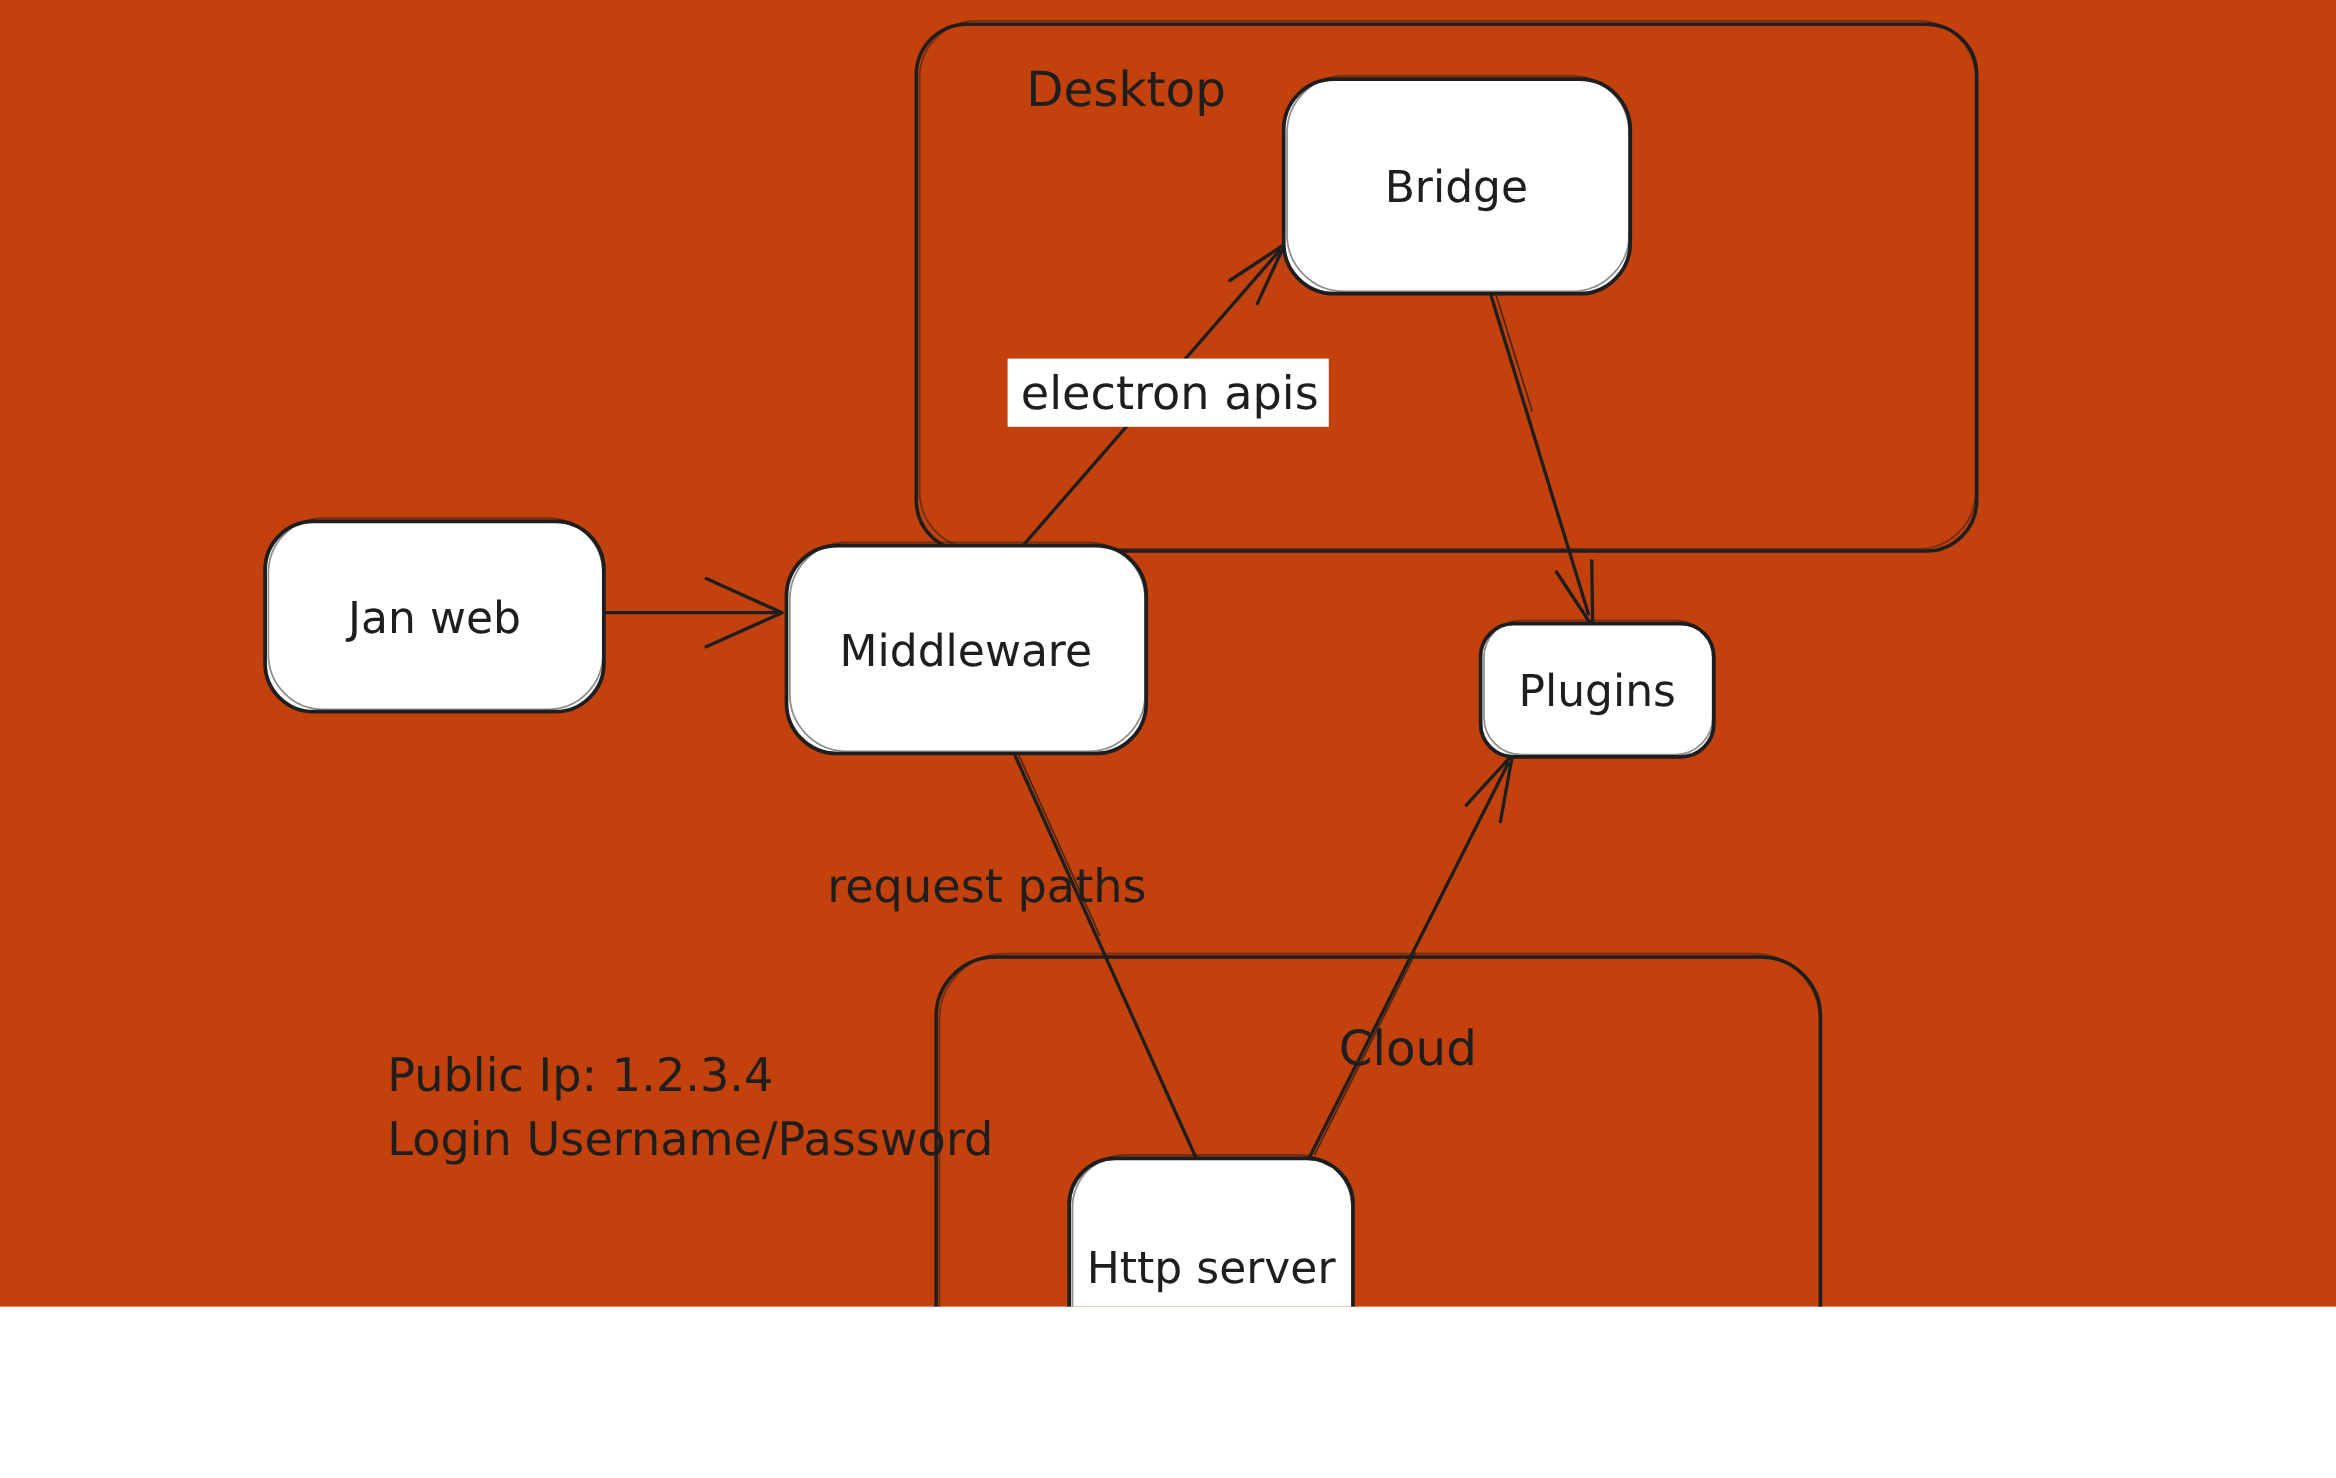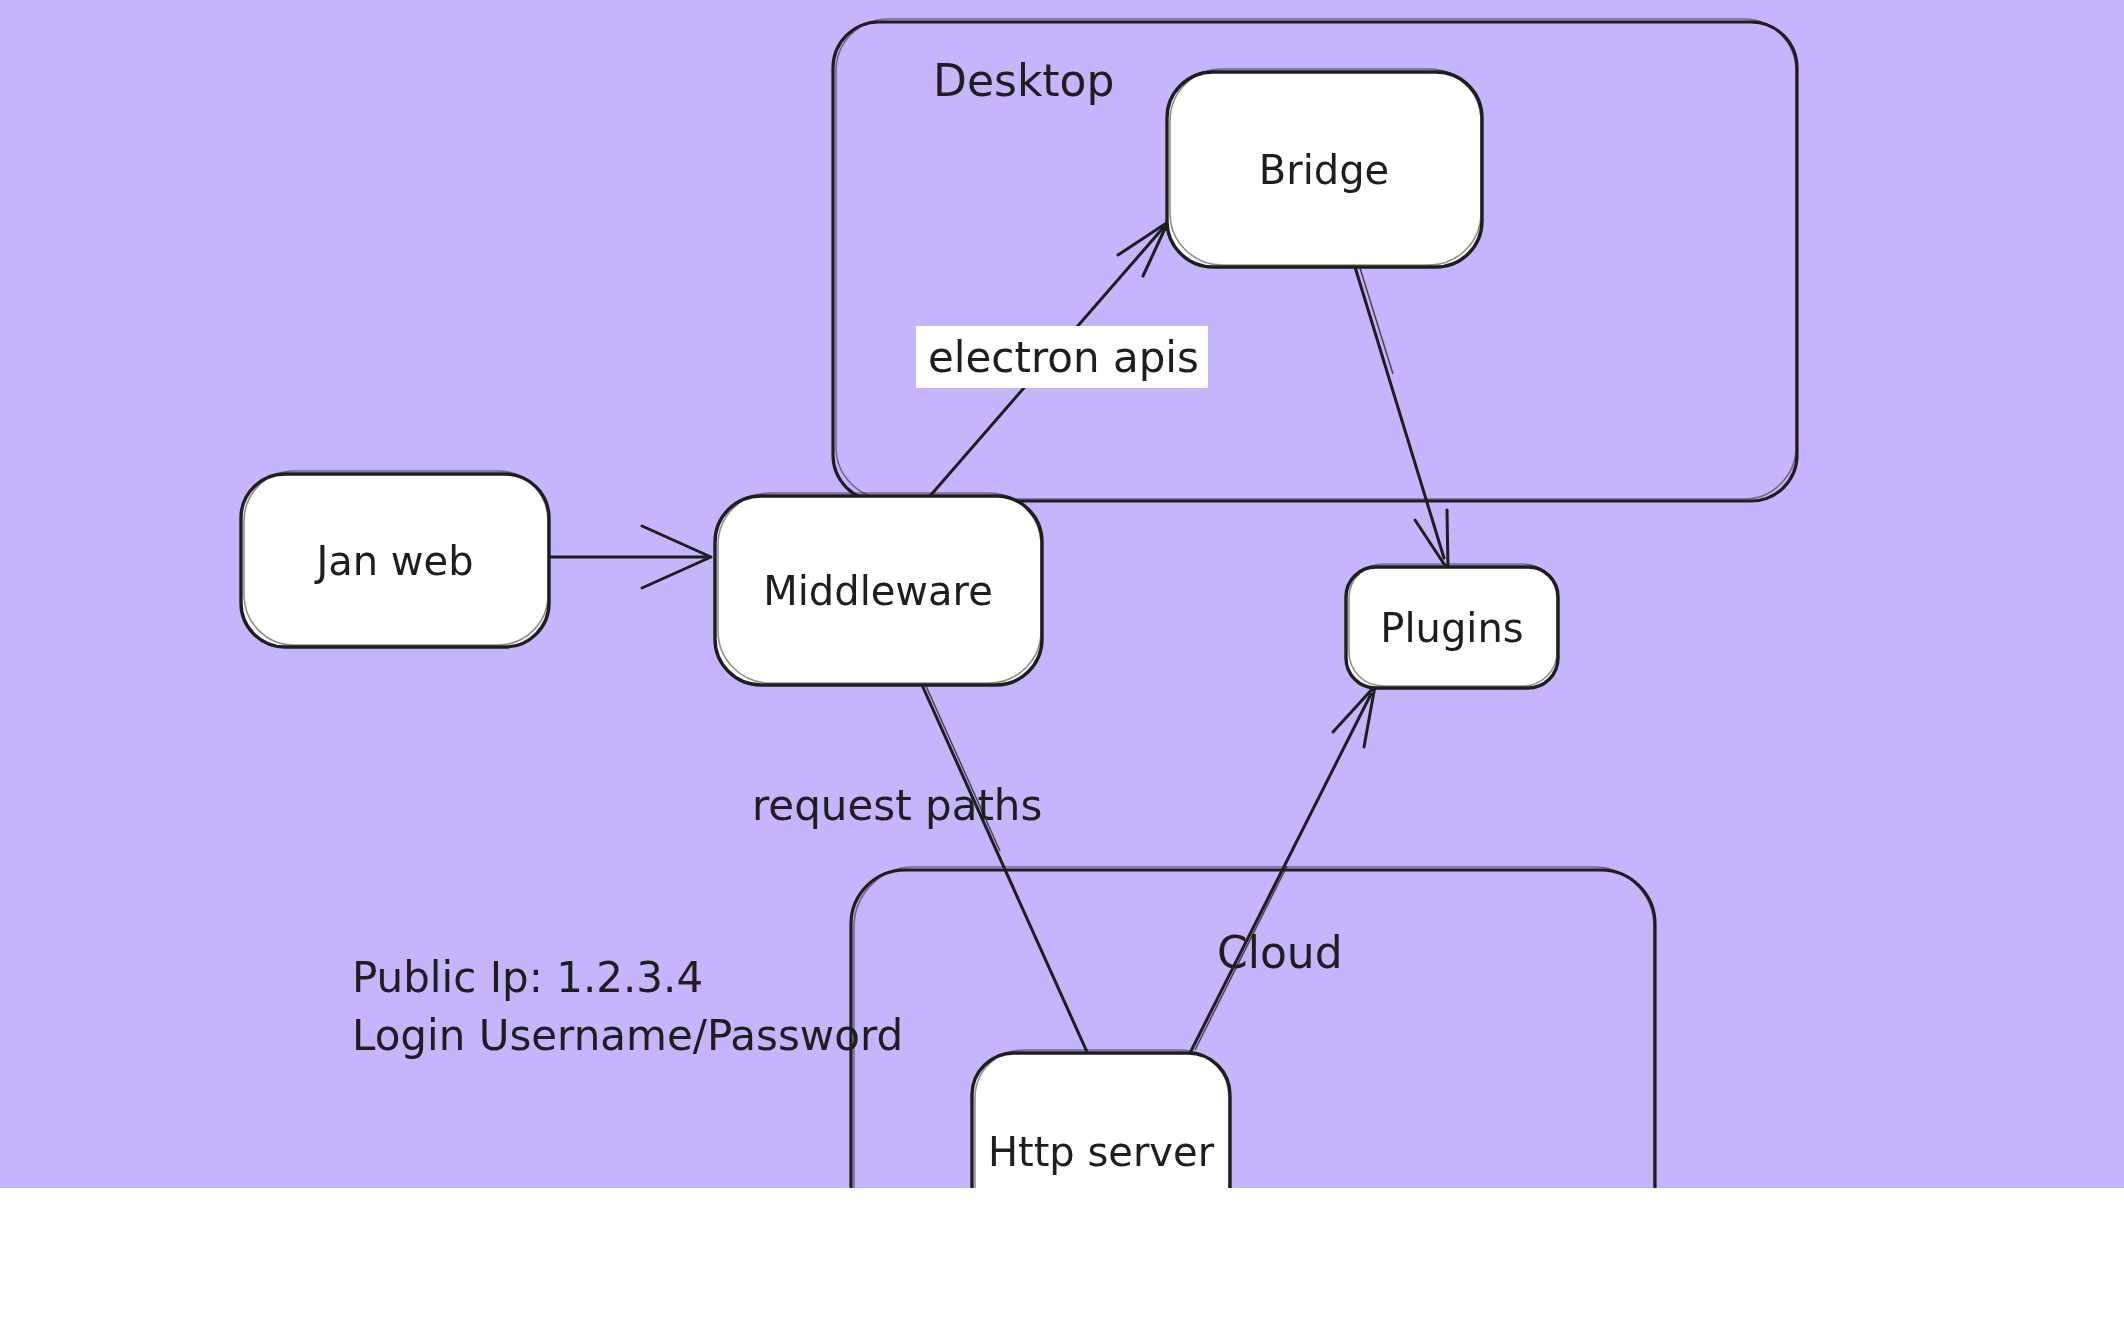--- a/index.html
+++ b/index.html
@@ -1,16 +1,16 @@
 <!DOCTYPE html>
 <html><head>
 <meta charset="utf-8">
 <style>
   html,body{margin:0;padding:0;background:#ffffff;}
-  .canvas{position:relative;width:2124px;height:1188px;background:#c4b5fd;overflow:hidden;}
+  .canvas{position:relative;width:2124px;height:1188px;background:#c2410c;overflow:hidden;}
   svg{position:absolute;left:0;top:0;}
   .shape{fill:#ffffff;stroke:#1e1e1e;stroke-width:3.4;}
   .container{fill:none;stroke:#1e1e1e;stroke-width:3.2;}
   .echo{fill:none;stroke:#1e1e1e;stroke-width:1.6;opacity:.5;}
   .edge{stroke:#1e1e1e;stroke-width:3;fill:none;stroke-linecap:round;}
   .edge-echo{stroke:#1e1e1e;stroke-width:1.5;fill:none;opacity:.75;}
   .head{stroke:#1e1e1e;stroke-width:3;fill:none;stroke-linecap:round;stroke-linejoin:round;}
   text{font-family:"DejaVu Sans",sans-serif;fill:#1e1e1e;}
   .node-label{font-size:40px;text-anchor:middle;}
   .container-label{font-size:44px;}

